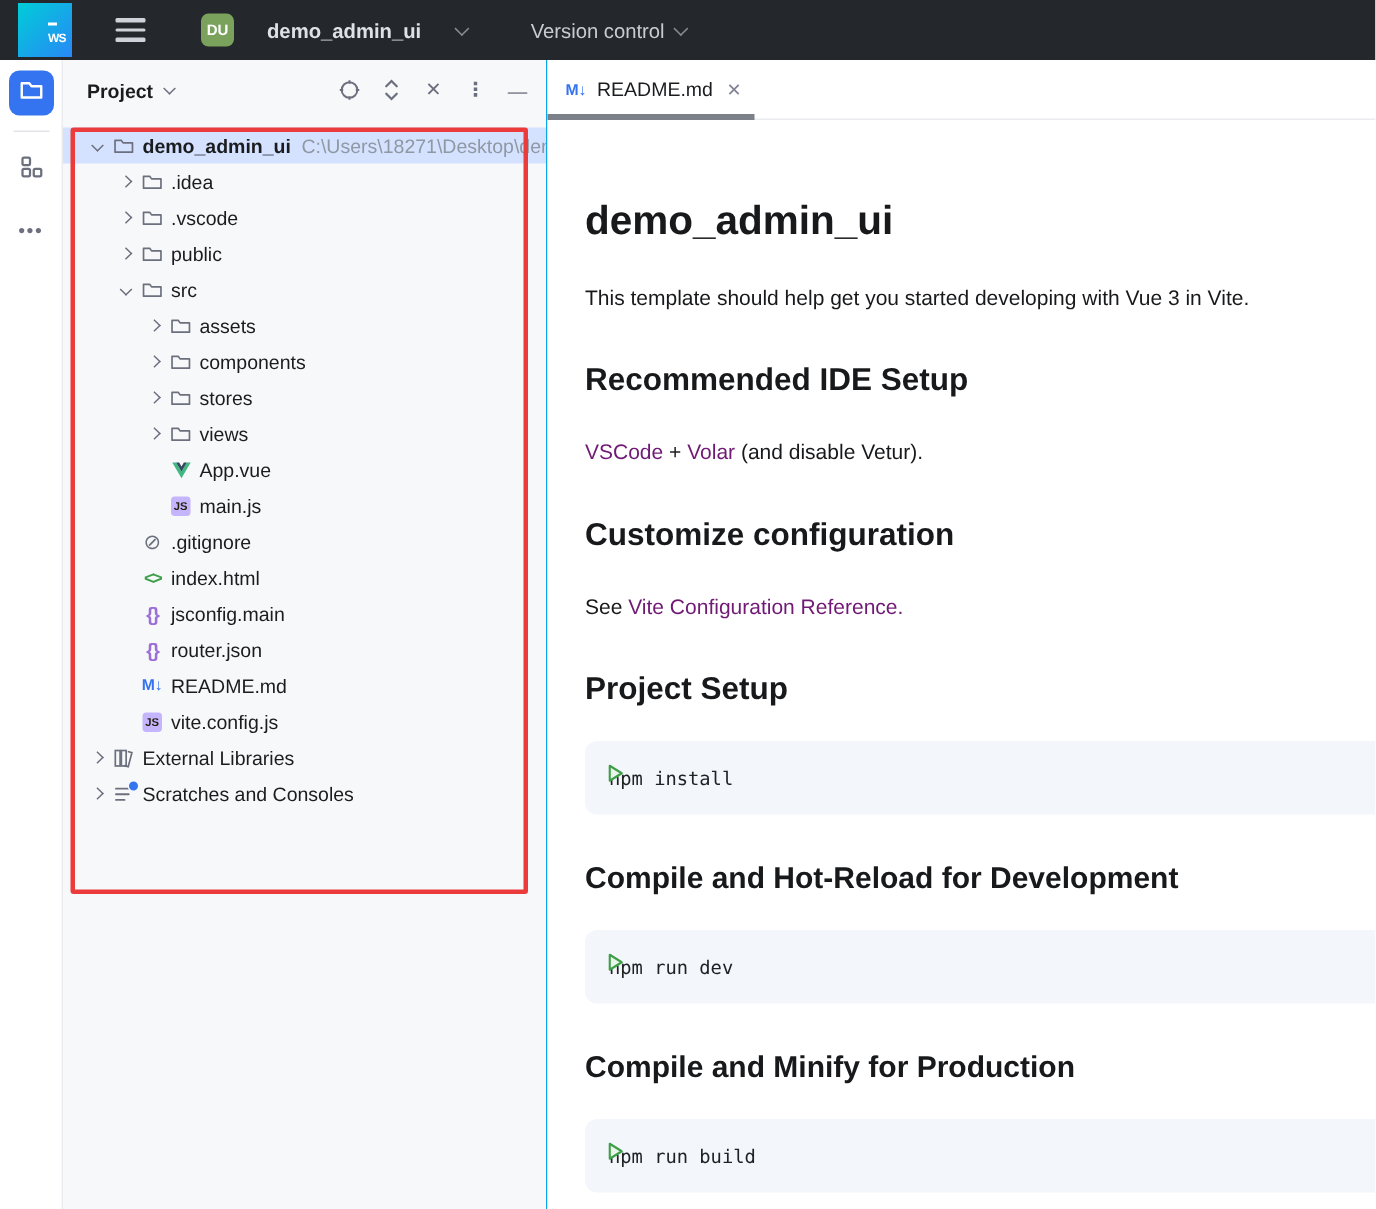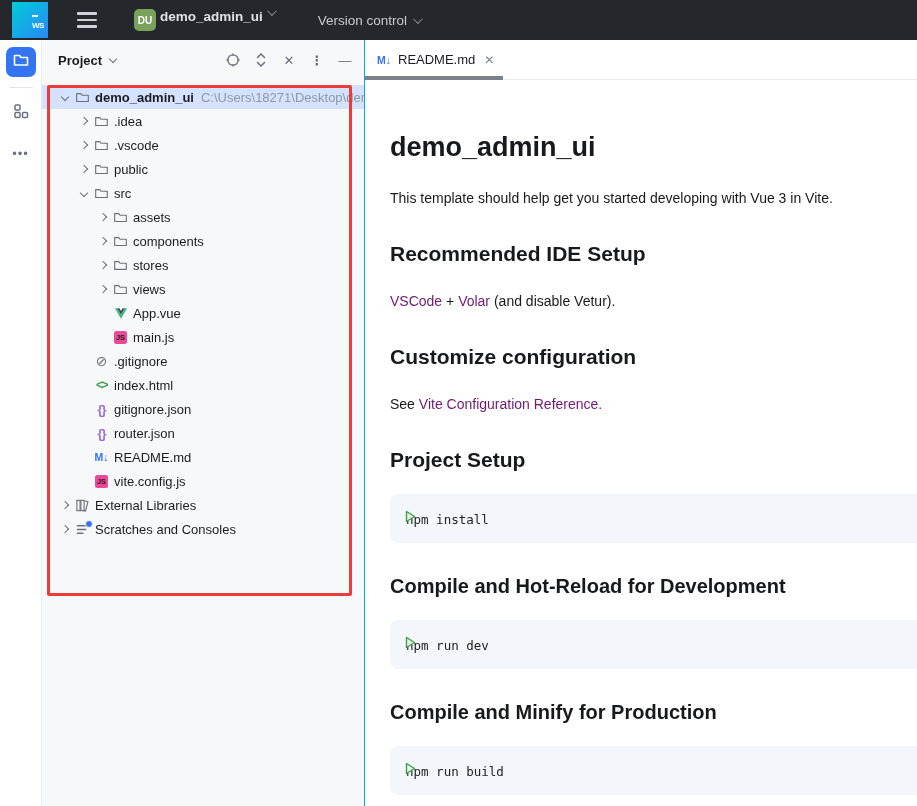--- a/index.html
+++ b/index.html
@@ -8,21 +8,21 @@
 
   
   .topbar { height:40px; background:#24282c; display:flex; align-items:center; padding:0 10px; gap:6px; }
   .ws-logo { width:24px; height:24px; padding:18px; margin-left:2px;
     background:linear-gradient(135deg,#00cdd7,#2888f7); display:flex; }
   .ws-logo-in { flex:1; background:#000; position:relative; }
   .ws-logo-in span { position:absolute; top:1px; left:2px; color:#fff; font-size:8px; font-weight:bold; letter-spacing:-0.5px;}
   .ws-logo-in i { position:absolute; left:2px; bottom:3px; width:6px; height:2px; background:#fff; }
   .hamburger { width:38px; height:28px; margin-left:14px; display:flex; flex-direction:column; justify-content:center; gap:4px; align-items:center; border-radius:4px; cursor:pointer;}
   .hamburger i { width:20px; height:2.5px; background:#cfd2d8; border-radius:1px; }
-  .proj-widget { display:flex; align-items:flex-start; gap:4px; margin-left:16px; padding:4px 6px; border-radius:4px; cursor:pointer;}
+  .proj-widget { display:flex; align-items:center; gap:22px; margin-left:16px; padding:4px 6px; border-radius:4px; cursor:pointer;}
   .du-badge { width:22px; height:22px; border-radius:5px; background:#7aa25c; color:#fff;
     font-size:10px; font-weight:bold; display:flex; align-items:center; justify-content:center; }
   .proj-name { color:#dfe1e5; font-size:13.5px; font-weight:600; }
   .vc-widget { display:flex; align-items:center; gap:6px; margin-left:26px; padding:4px 6px; cursor:pointer;}
   .vc-label { color:#c8cbd1; font-size:13.5px; }
   .chev-dn-dark { width:7px; height:7px; border-right:1.6px solid #878b92; border-bottom:1.6px solid #878b92;
     transform:rotate(45deg) translateY(-2px); display:inline-block; }
 
   
   .main { display:flex; height:766px; }
@@ -47,21 +47,21 @@
   .row .lbl { margin-left:4px; }
   .row .lbl.b { font-weight:bold; }
   .path { color:#8f98a3; margin-left:7px; font-size:13px; }
   .lvl0 { padding-left:14px; } .lvl1 { padding-left:33px; } .lvl2 { padding-left:52px; }
   .chevslot { width:18px; height:18px; flex:0 0 18px; display:flex; align-items:center; justify-content:center; }
   .chev { width:6px; height:6px; border-right:1.6px solid #6c707e; border-bottom:1.6px solid #6c707e; display:inline-block; }
   .chev.right { transform:rotate(-45deg); }
   .chev.down { transform:rotate(45deg); }
   .ticon { width:17px; flex:0 0 17px; height:17px; display:flex; align-items:center; justify-content:center; }
   .ticon svg { display:block; }
-  .ico-js { width:13px; height:13px; background:#ec4899; border-radius:2.5px; color:#241f0e; font-size:7.5px; font-weight:bold;
+  .ico-js { width:13px; height:13px; background:#c4b5fd; border-radius:2.5px; color:#241f0e; font-size:7.5px; font-weight:bold;
     display:flex; align-items:center; justify-content:center; }
   .ico-json { color:#9c6fd6; font-size:13px; font-weight:bold; letter-spacing:-1px;}
   .ico-ignore { color:#6c707e; font-size:14px; }
   .ico-html { color:#3f9e49; font-size:12px; font-weight:bold; letter-spacing:-1.5px;}
   .ico-md { color:#3574f0; font-size:10.5px; font-weight:bold; }
   .scratch-wrap { position:relative; width:15px; height:15px;}
   .scratch-dot { position:absolute; top:-2px; right:-3px; width:8px; height:8px; border-radius:50%; background:#3574f0; border:1px solid #f7f8fa;}
 
   
   .annotation { position:absolute; left:47px; top:85px; width:305px; height:511px;
@@ -286,21 +286,21 @@
         <span class="lbl">.gitignore</span>
       </div>
       <div class="row lvl1">
         <span class="chevslot"></span>
         <span class="ticon ico-html">&lt;&gt;</span>
         <span class="lbl">index.html</span>
       </div>
       <div class="row lvl1">
         <span class="chevslot"></span>
         <span class="ticon ico-json">{}</span>
-        <span class="lbl">gitignore.json</span>
+        <span class="lbl">jsconfig.main</span>
       </div>
       <div class="row lvl1">
         <span class="chevslot"></span>
         <span class="ticon ico-json">{}</span>
         <span class="lbl">router.json</span>
       </div>
       <div class="row lvl1">
         <span class="chevslot"></span>
         <span class="ticon ico-md">M↓</span>
         <span class="lbl">README.md</span>

